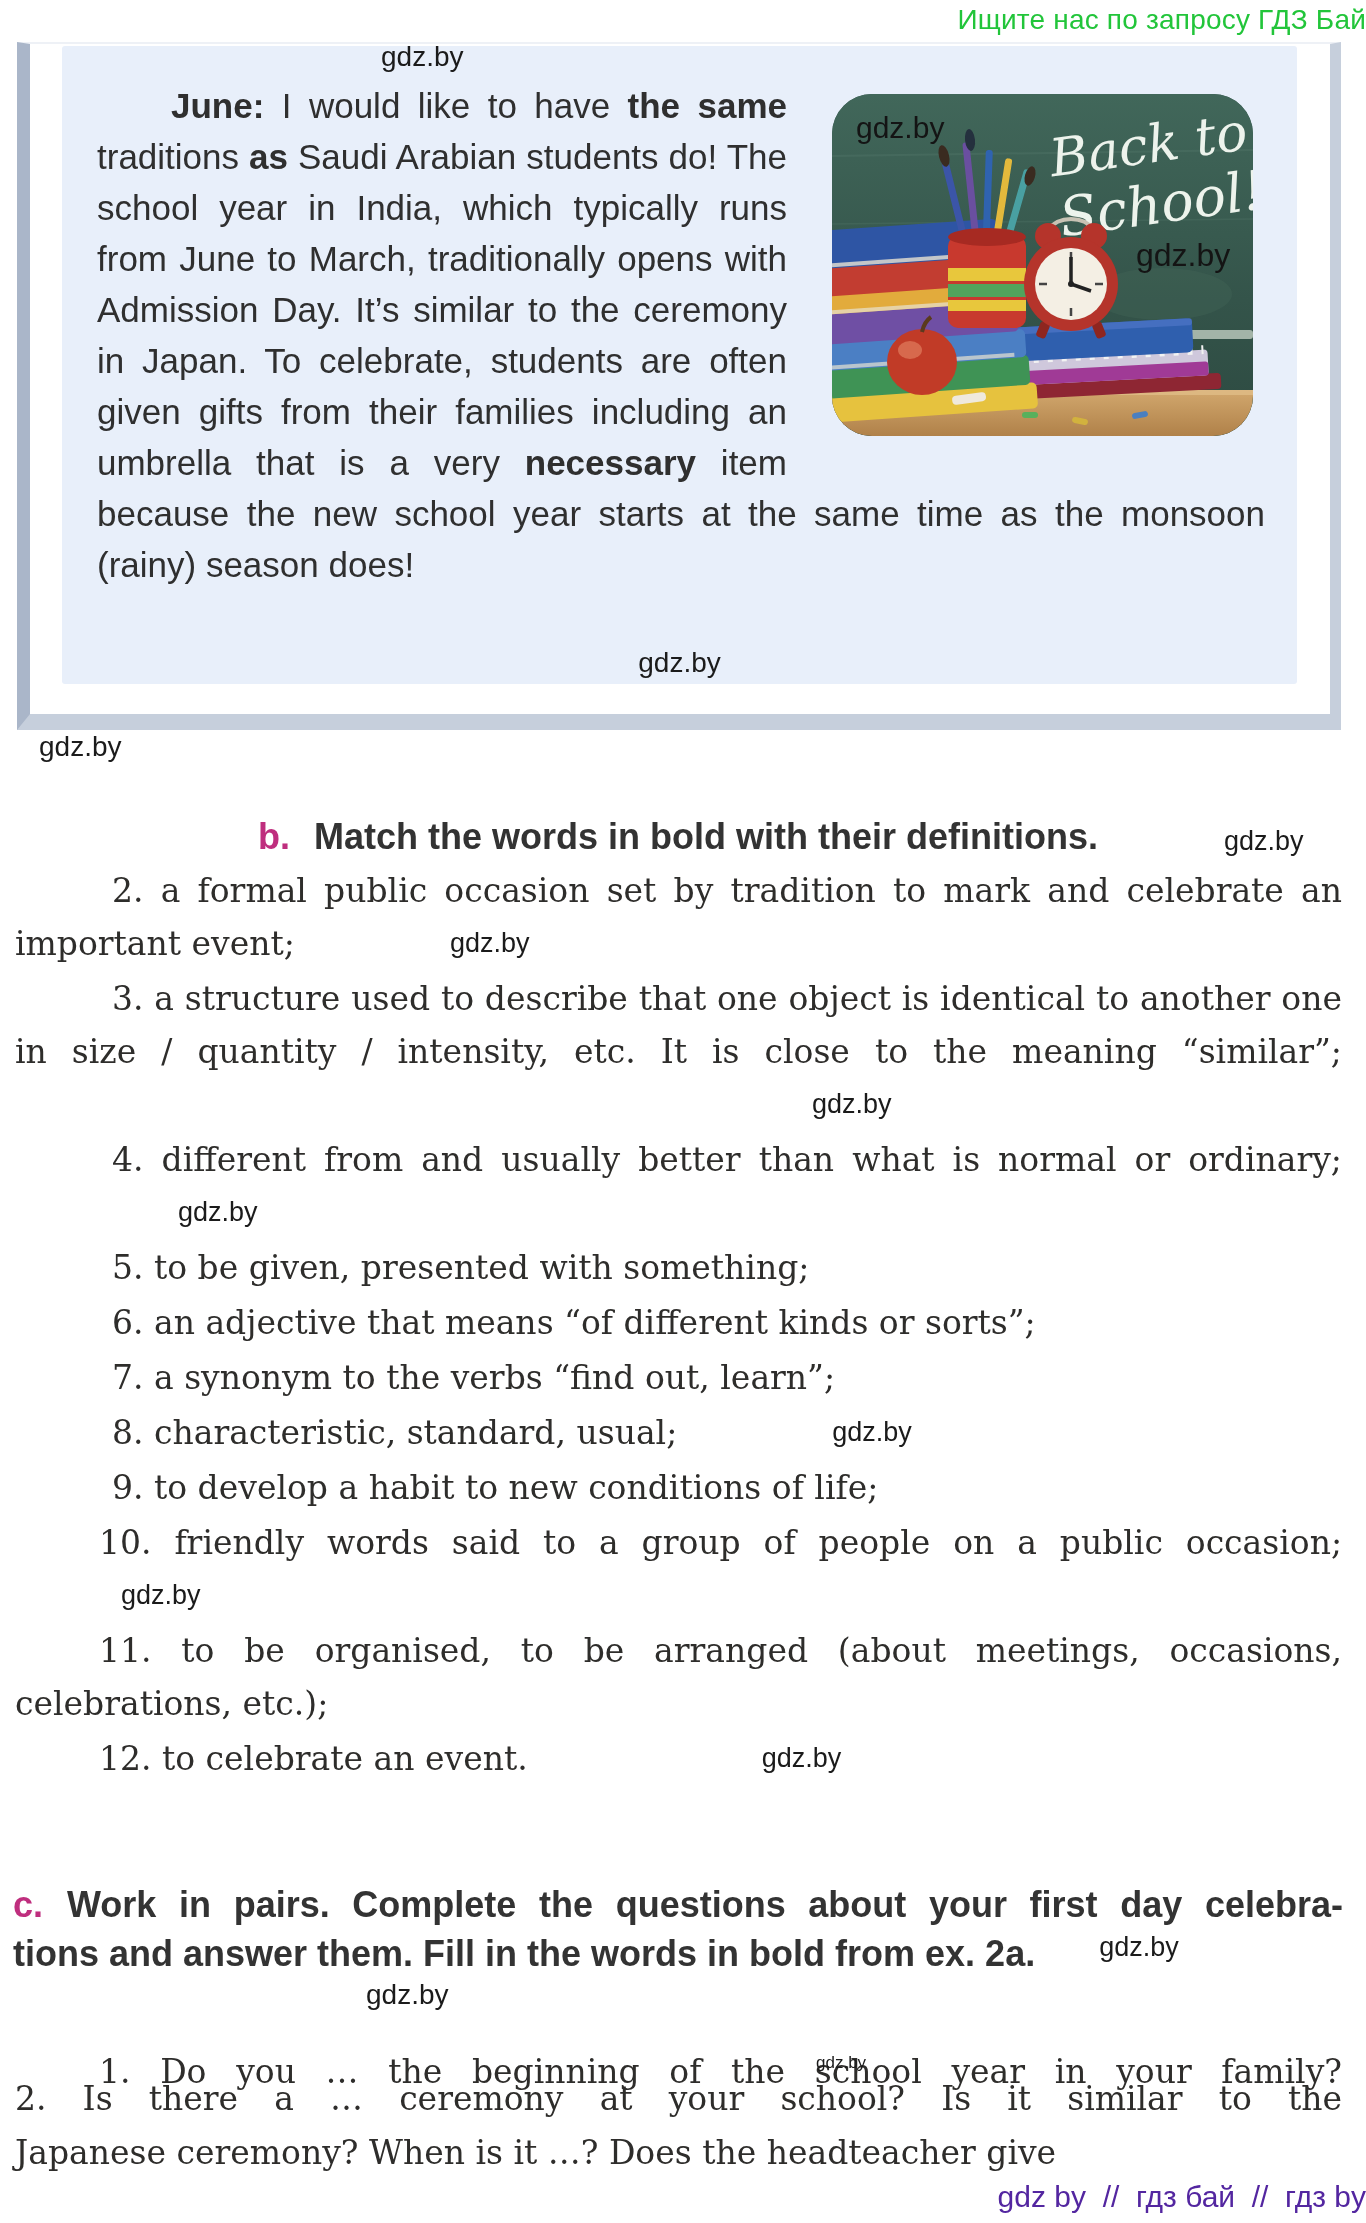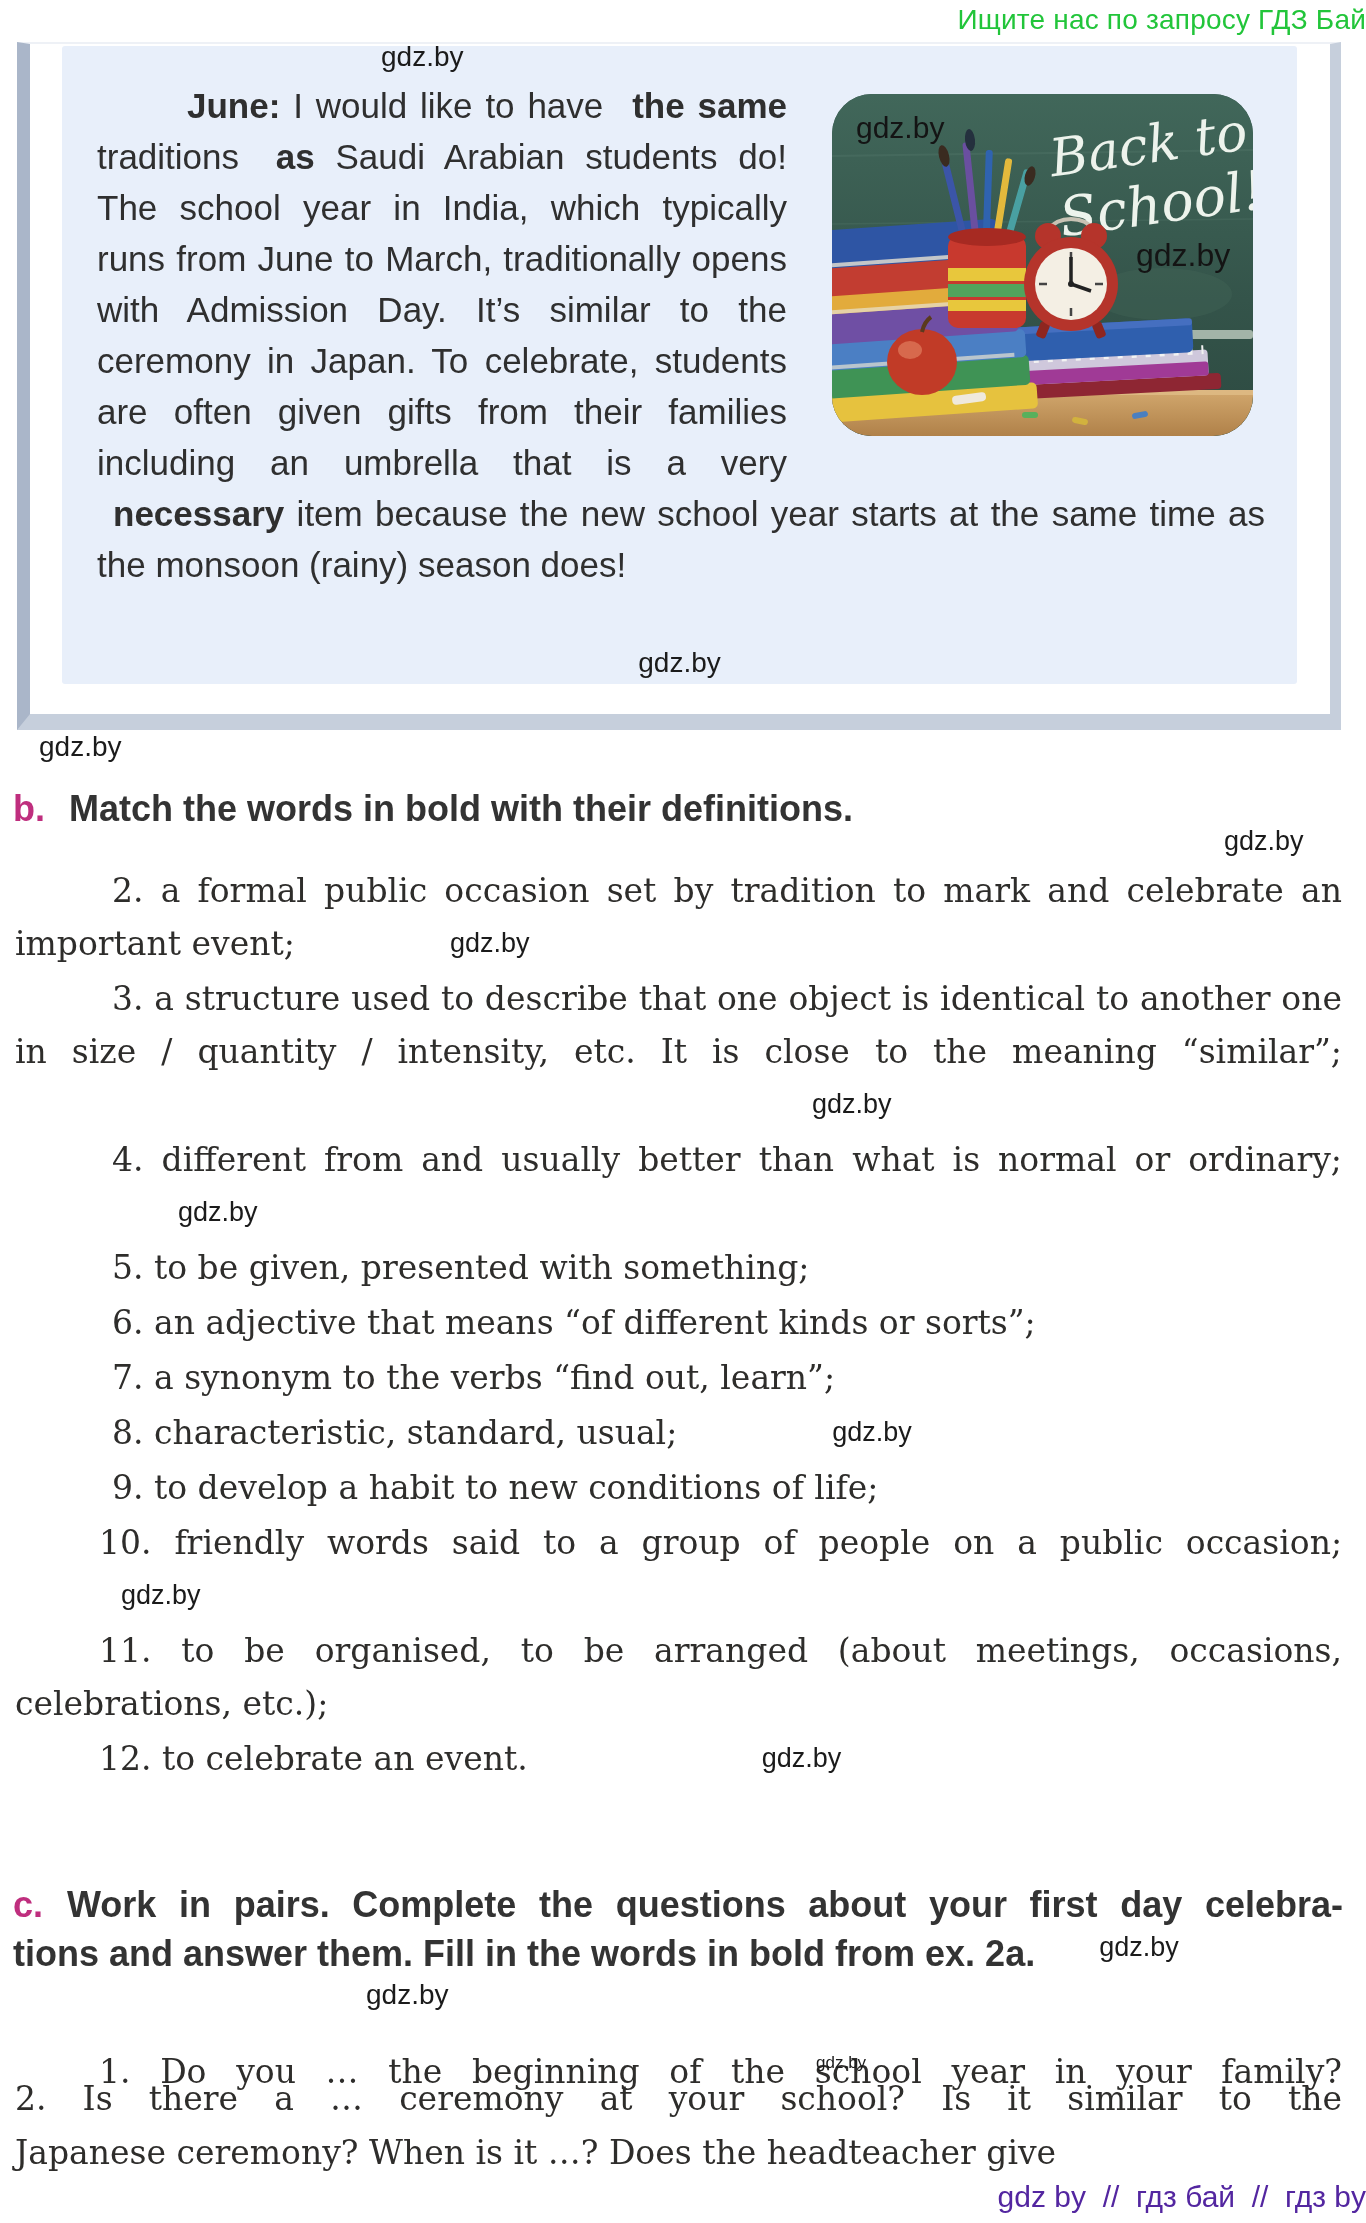--- a/index.html
+++ b/index.html
@@ -30,24 +30,24 @@
   .wm-box-top{display:block;margin:-6px 0 6px 284px;font-size:28px;line-height:34px;}
   .wm-box-bottom{position:absolute;bottom:6px;left:0;right:0;text-align:center;font-size:28px;}
   .photo-float{
     float:right;width:421px;height:342px;margin:14px 12px 34px 45px;
     border-radius:40px;overflow:hidden;background:#34544a;
   }
   .passage{
     margin:0;font-size:35px;line-height:51px;color:#2f2f2f;
     text-align:justify;text-indent:74px;
   }
-  .passage b{font-weight:700;margin-left:16px;}
+  .passage b{font-weight:700;}
   .wm-below-frame{position:absolute;left:39px;top:732px;font-size:28px;}
   .heading{position:absolute;left:13px;font-weight:700;font-size:36px;color:#333333;}
-  .heading-b{top:788px;width:1330px;}
+  .heading-b{top:816px;width:1330px;text-align:center;}
   .heading .letter{color:#bf2e7e;margin-right:24px;}
   .wm-after-b{position:absolute;left:1224px;top:826px;font-size:27px;}
   .deflist{
     position:absolute;left:15px;top:864px;width:1327px;
     font-family:"DejaVu Serif","Liberation Serif",serif;
     font-size:33px;line-height:53px;color:#2e2d2b;text-align:justify;
   }
   .deflist p{margin:0 0 2px 0;text-indent:97px;}
   .deflist p.wide{text-indent:84px;}
   .wm-inline{display:inline-block;vertical-align:3px;font-size:27px;}

